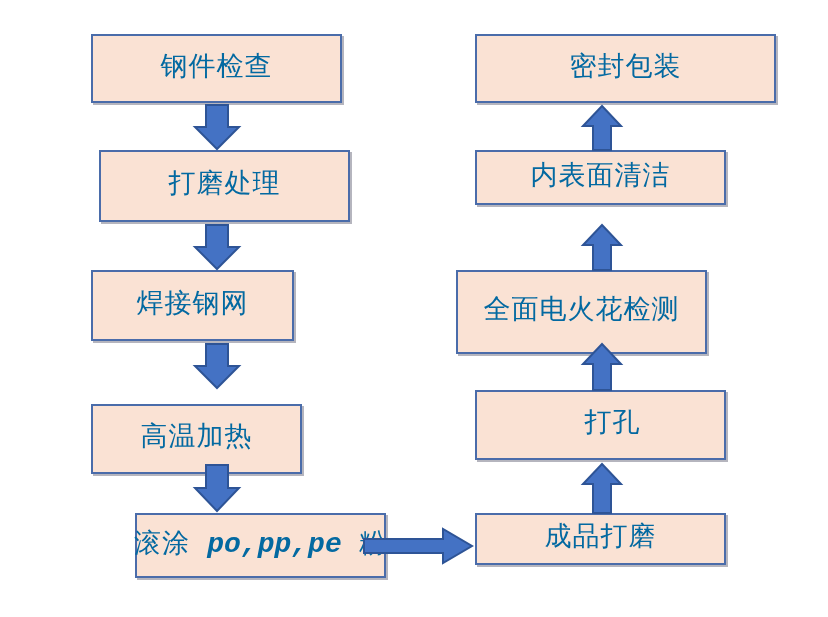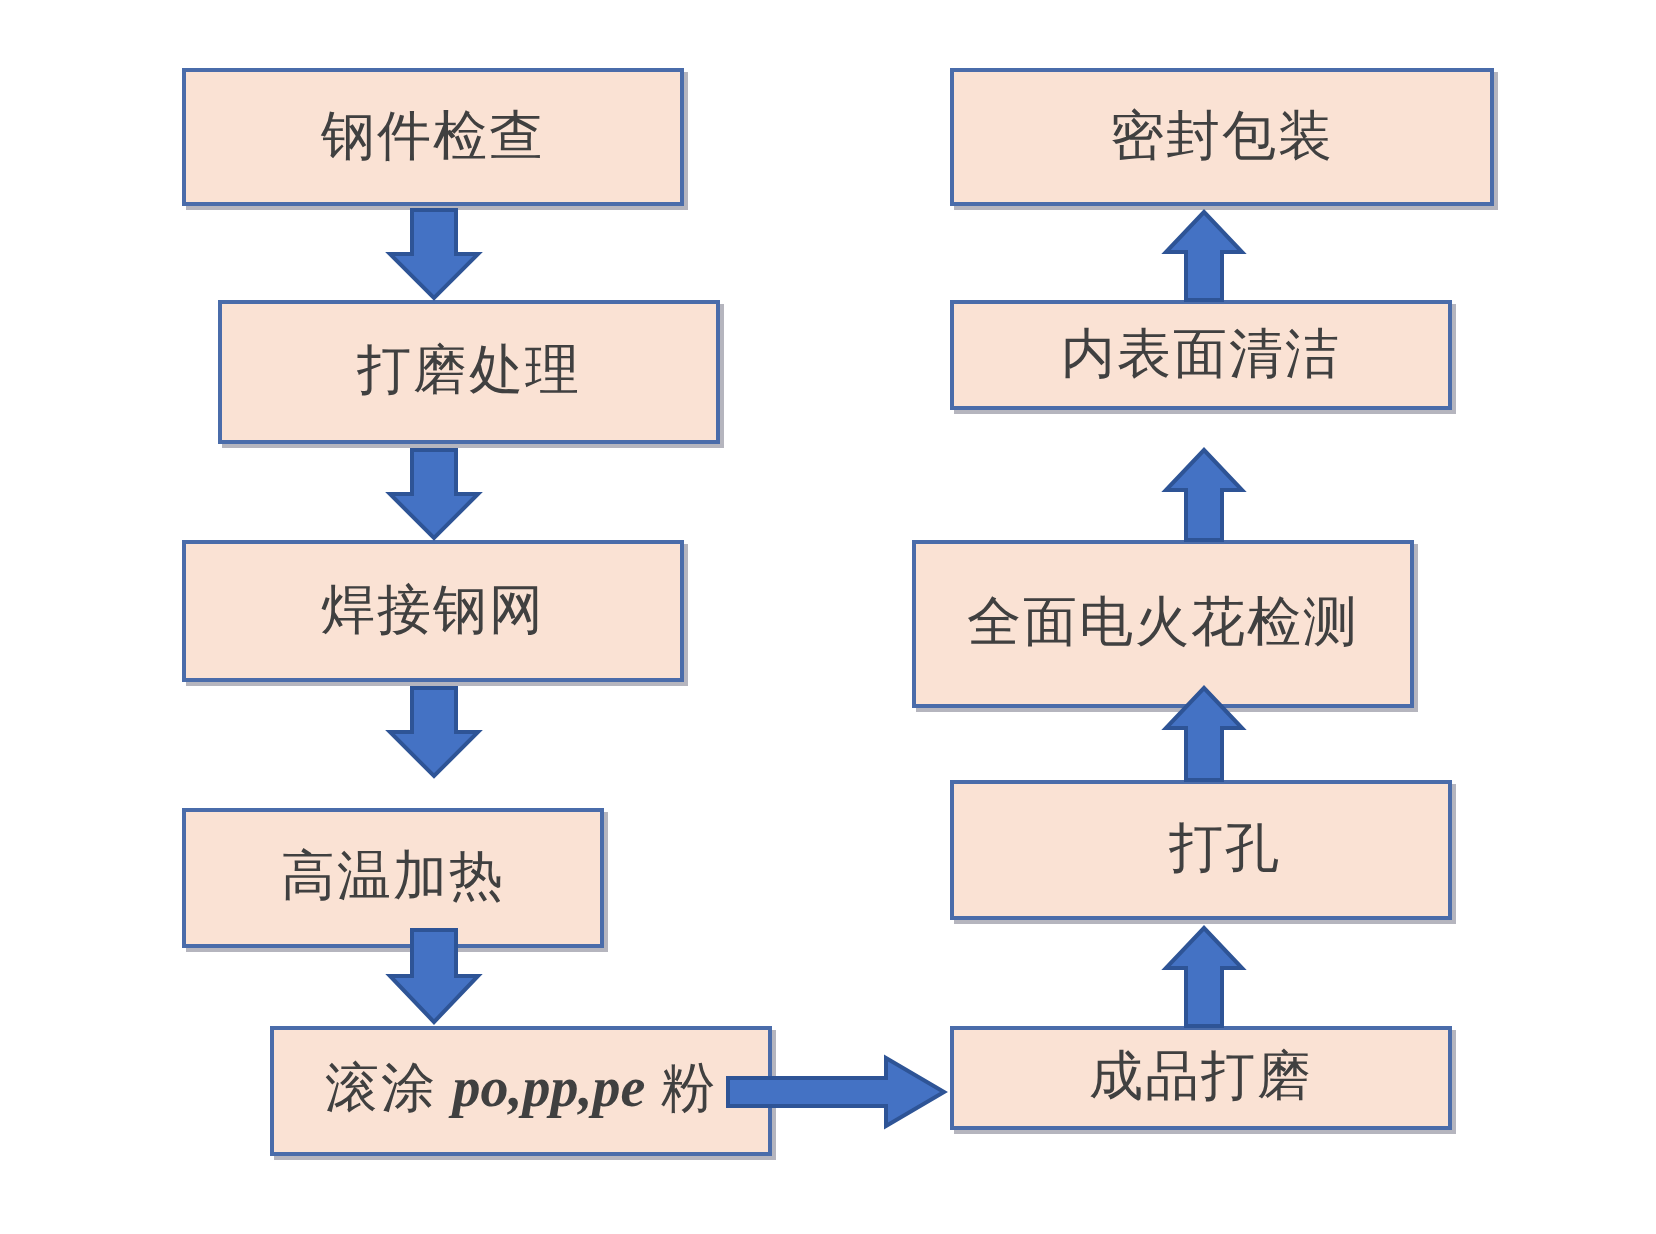--- a/index.html
+++ b/index.html
@@ -26,24 +26,24 @@
     box-sizing: border-box;
     background: #FAE2D4;
     border: 2px solid #4A6CAA;
     box-shadow: 2px 2px 0 rgba(90,90,110,0.45);
     display: flex;
     align-items: center;
     justify-content: center;
     text-align: center;
   }
   .proc-label {
-    font-family: Liberation Serif, serif;
+    font-family: Liberation Mono, monospace;
     font-size: 27px;
     line-height: 1.1;
-    color: #404040;
+    color: #0369a1;
     letter-spacing: 1px;
     white-space: nowrap;
   }
   .proc-label .latin {
     font-style: italic;
     font-weight: bold;
     letter-spacing: 0px;
     font-size: 28px;
   }
 
@@ -58,37 +58,37 @@
 </style>
 </head>
 <body>
 
 <div id="canvas">
 
   <div class="proc-box" style="left:91px; top:34px; width:251px; height:69px;">
     <span class="proc-label">钢件检查</span>
   </div>
 
-  <div class="proc-box" style="left:109px; top:150px; width:251px; height:72px;">
+  <div class="proc-box" style="left:99px; top:150px; width:251px; height:72px;">
     <span class="proc-label">打磨处理</span>
   </div>
 
-  <div class="proc-box" style="left:91px; top:270px; width:251px; height:71px;">
+  <div class="proc-box" style="left:91px; top:270px; width:203px; height:71px;">
     <span class="proc-label">焊接钢网</span>
   </div>
 
   <div class="proc-box" style="left:91px; top:404px; width:211px; height:70px;">
     <span class="proc-label">高温加热</span>
   </div>
 
   <div class="proc-box" style="left:91px; top:513px; width:251px; height:65px;margin-left:44px;">
     <span class="proc-label"><span>滚涂 </span><span class="latin">po,pp,pe</span><span> 粉</span></span>
   </div>
 
-  <div class="proc-box" style="left:475px; top:34px; width:272px; height:69px;">
+  <div class="proc-box" style="left:475px; top:34px; width:301px; height:69px;">
     <span class="proc-label">密封包装</span>
   </div>
 
   <div class="proc-box" style="left:475px; top:150px; width:251px; height:55px;">
     <span class="proc-label">内表面清洁</span>
   </div>
 
   <div class="proc-box" style="left:456px; top:270px; width:251px; height:84px;">
     <span class="proc-label">全面电火花检测</span>
   </div>

